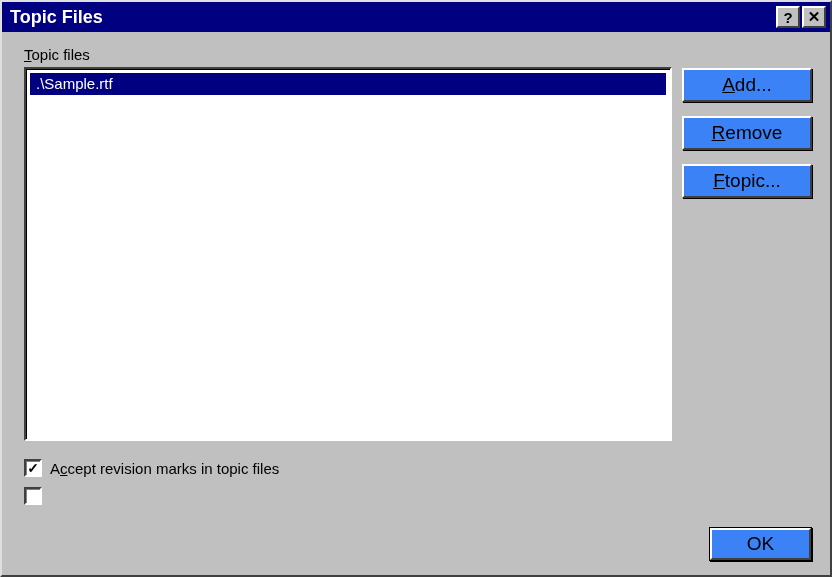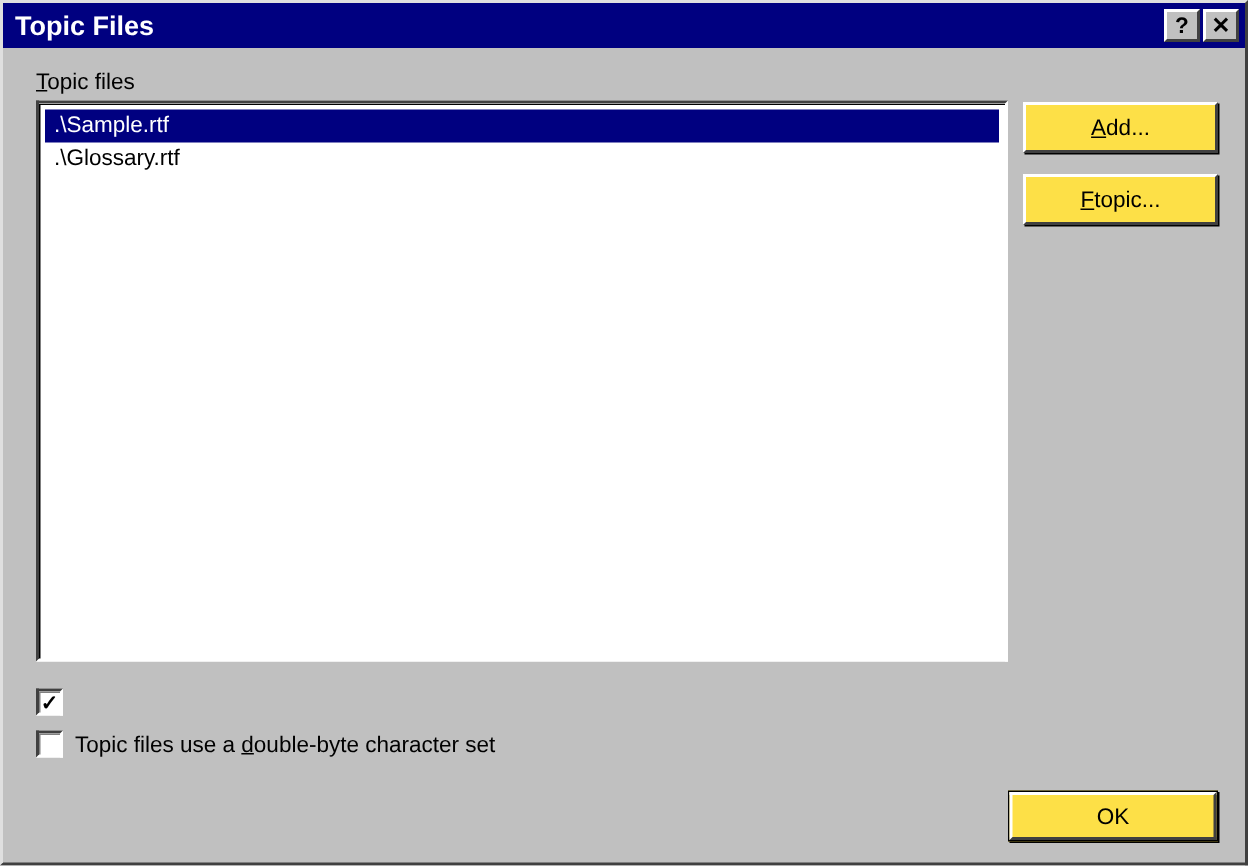--- a/index.html
+++ b/index.html
@@ -94,25 +94,25 @@
   }
   .side-buttons {
     display: flex;
     flex-direction: column;
     gap: 14px;
     padding-top: 22px;
     width: 130px;
   }
   .btn {
     height: 34px;
-    background: #fde047;
+    background: #3b82f6;
     border: 2px solid;
     border-color: #ffffff #404040 #404040 #ffffff;
     box-shadow: 1px 1px 0 #000;
-    font-size: 15px;
+    font-size: 19px;
     display: flex;
     align-items: center;
     justify-content: center;
     cursor: pointer;
   }
   .checks {
     margin-top: 18px;
     display: flex;
     flex-direction: column;
     gap: 10px;
@@ -137,21 +137,21 @@
     font-weight: bold;
     cursor: pointer;
     line-height: 1;
   }
   .bottom-row {
     display: flex;
     justify-content: flex-end;
     gap: 14px;
     margin-top: 22px;
   }
-  .bottom-row .btn { width: 140px; }
+  .bottom-row .btn { width: 103px; }
   .ok-btn {
     border: 1px solid #000;
     box-shadow: 1px 1px 0 #000;
   }
   .ok-btn .inner {
     border: 2px solid;
     border-color: #ffffff #404040 #404040 #ffffff;
     width: 100%;
     height: 100%;
     display:flex; align-items:center; justify-content:center;
@@ -170,41 +170,43 @@
     </div>
   </div>
 
   <div class="content">
     <div class="top-row">
       <div class="list-area">
         <div class="list-label"><u>T</u><span>opic files</span></div>
         <div class="listbox">
           <div class="listbox-inner" id="listbox-inner">
               <div class="list-item selected">.\Sample.rtf</div>
-              <div class="list-item">.\Glossary.rtf</div>
             </div>
         </div>
       </div>
       <div class="side-buttons">
         <div class="btn">
             <span><u>A</u><span>dd...</span></span>
           </div>
         <div class="btn">
+            <span><u>R</u><span>emove</span></span>
+          </div>
+        <div class="btn">
             <span><u>F</u><span>topic...</span></span>
           </div>
       </div>
     </div>
 
     <div class="checks">
       <div class="check-row">
         <div class="checkbox" id="chk-accept">✓</div>
+        <span><span>A</span><u>c</u><span>cept revision marks in topic files</span></span>
       </div>
       <div class="check-row">
         <div class="checkbox" id="chk-double"></div>
-        <span><span>Topic files use a </span><u>d</u><span>ouble-byte character set</span></span>
       </div>
     </div>
 
     <div class="bottom-row">
       <div class="btn ok-btn">
           <div class="inner">
             <span>OK</span>
           </div>
         </div>
     </div>

